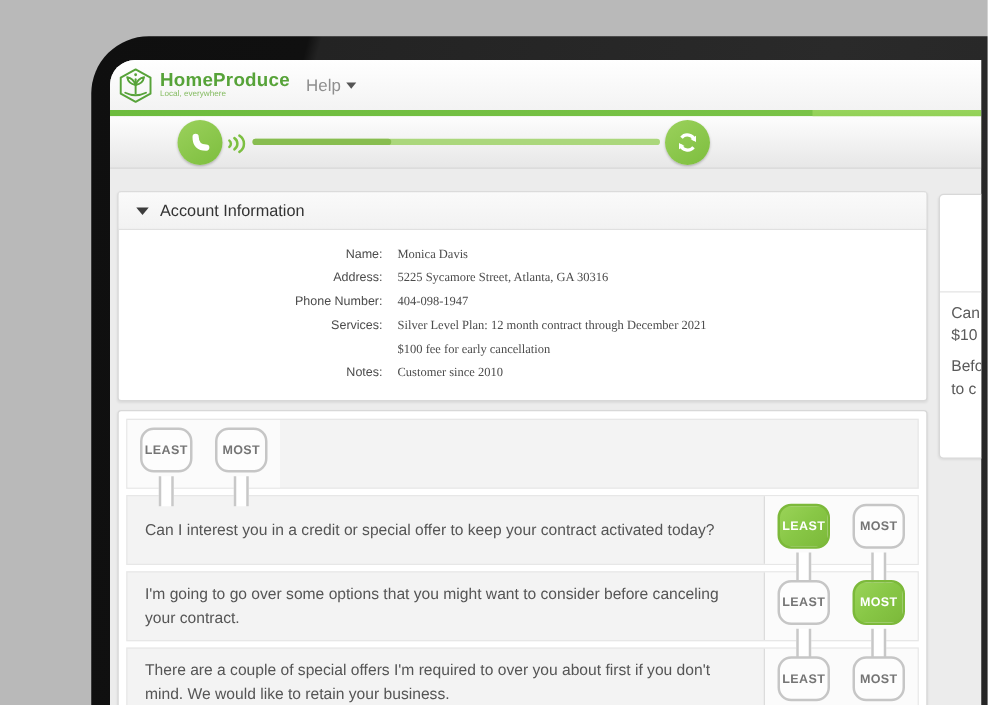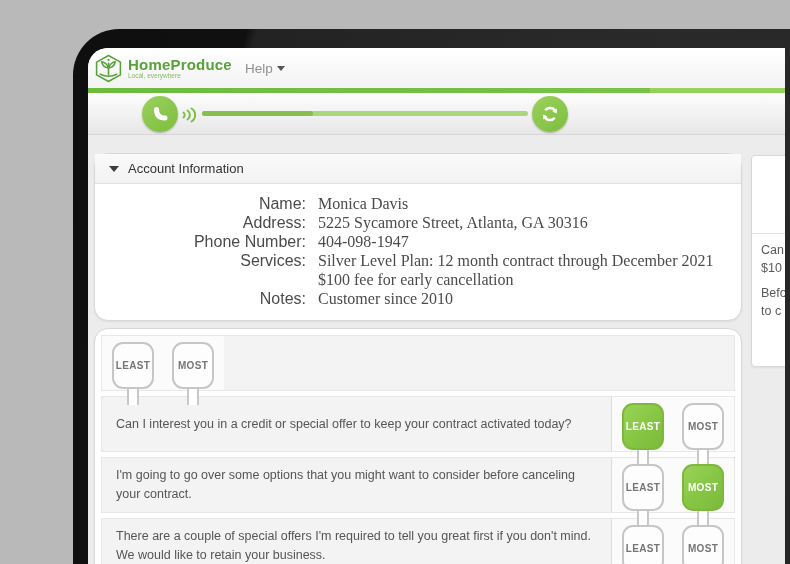--- a/index.html
+++ b/index.html
@@ -53,32 +53,32 @@
     display:flex;align-items:center;justify-content:center;
     box-shadow:0 1px 2px rgba(0,0,0,.25);cursor:pointer;border:none;padding:0;
   }
   .phone-btn{left:54px;top:3px;}
   .refresh-btn{left:444px;top:3px;}
   .waves{position:absolute;left:93px;top:10px;}
   .track{position:absolute;left:114px;top:18px;width:326px;height:5px;border-radius:3px;background:#abd77c;cursor:pointer;}
   .track-fill{height:100%;border-radius:3px;background:#88bd50;}
   
   .panel{
-    position:absolute;background:#fff;border:1px solid #d8d8d8;border-radius:14px;
+    position:absolute;background:#fff;border:1px solid #d8d8d8;border-radius:3px;
     box-shadow:0 1px 2px rgba(0,0,0,.07);box-sizing:border-box;
   }
   .acct{left:6px;top:105px;width:648px;}
   .acct-header{
     height:29px;display:flex;align-items:center;gap:9px;padding-left:14px;
     background:linear-gradient(#fafafa,#f2f2f2);border-bottom:1px solid #e0e0e0;
     font-size:13px;color:#333;cursor:pointer;
   }
   .tri-down{width:0;height:0;border-left:5px solid transparent;border-right:5px solid transparent;border-top:6px solid #3c3c3c;}
   .acct-body{padding:10px 16px 12px;}
-  .field{display:flex;font-size:16px;line-height:19px;color:#4b4b4b;}
+  .field{display:flex;font-size:10px;line-height:19px;color:#4b4b4b;}
   .field-label{width:195px;text-align:right;margin-right:12px;flex:0 0 auto;}
   .field-value{flex:1;font-family:Liberation Serif, serif;}
   
   .right-panel{left:663px;top:107px;width:120px;height:212px;border-radius:4px;}
   .rp-top{height:77px;border-bottom:1px solid #e4e4e4;}
   .rp-body{padding:7px 0 0 9px;font-size:12.5px;color:#5a5a5a;line-height:18px;}
   .rp-line{white-space:nowrap;}
   .rp-gap{height:7px;}
   
   .stm{left:6px;top:280px;width:648px;height:310px;padding:6px;}
@@ -89,21 +89,21 @@
   .stm-text{
     flex:1;display:flex;align-items:center;padding:4px 14px;
     border-right:1px solid #dcdcdc;font-size:12.5px;line-height:19px;color:#555;
   }
   .stm-btns{
     width:122px;flex:0 0 auto;background:#fbfbfb;
     display:flex;align-items:center;justify-content:center;gap:18px;
   }
   .btn-col{position:relative;width:42px;height:42px;}
   .choice{
-    position:relative;z-index:3;width:42px;height:47px;border-radius:11px;
+    position:relative;z-index:3;width:42px;height:36px;border-radius:11px;
     border:2px solid #c6c6c6;background:#fdfdfd;color:#757575;
     font-family:"Liberation Sans", sans-serif;font-size:10px;font-weight:bold;letter-spacing:.3px;
     display:flex;align-items:center;justify-content:center;box-sizing:border-box;cursor:pointer;padding:0;
   }
   .choice.selected{
     border-color:#7cb93a;color:#fff;
     background:linear-gradient(135deg,#9ad358 0%,#88c746 48%,#7cb93a 100%);
   }
   .connector{
     position:absolute;z-index:2;top:100%;margin-top:-3px;left:50%;transform:translateX(-50%);
@@ -266,21 +266,21 @@
         <div class="connector"></div>
       </div>
       <div class="btn-col">
         <button class="choice selected">MOST</button>
         <div class="connector"></div>
       </div>
     </div>
   </div>
         <div class="stm-row">
     <div class="stm-text">
-      <span>There are a couple of special offers I'm required to tell you great first if you don't mind. We would like to retain your business.</span>
+      <span>There are a couple of special offers I'm required to over you about first if you don't mind. We would like to retain your business.</span>
     </div>
     <div class="stm-btns">
       <div class="btn-col">
         <button class="choice">LEAST</button>
 
       </div>
       <div class="btn-col">
         <button class="choice">MOST</button>
 
       </div>

